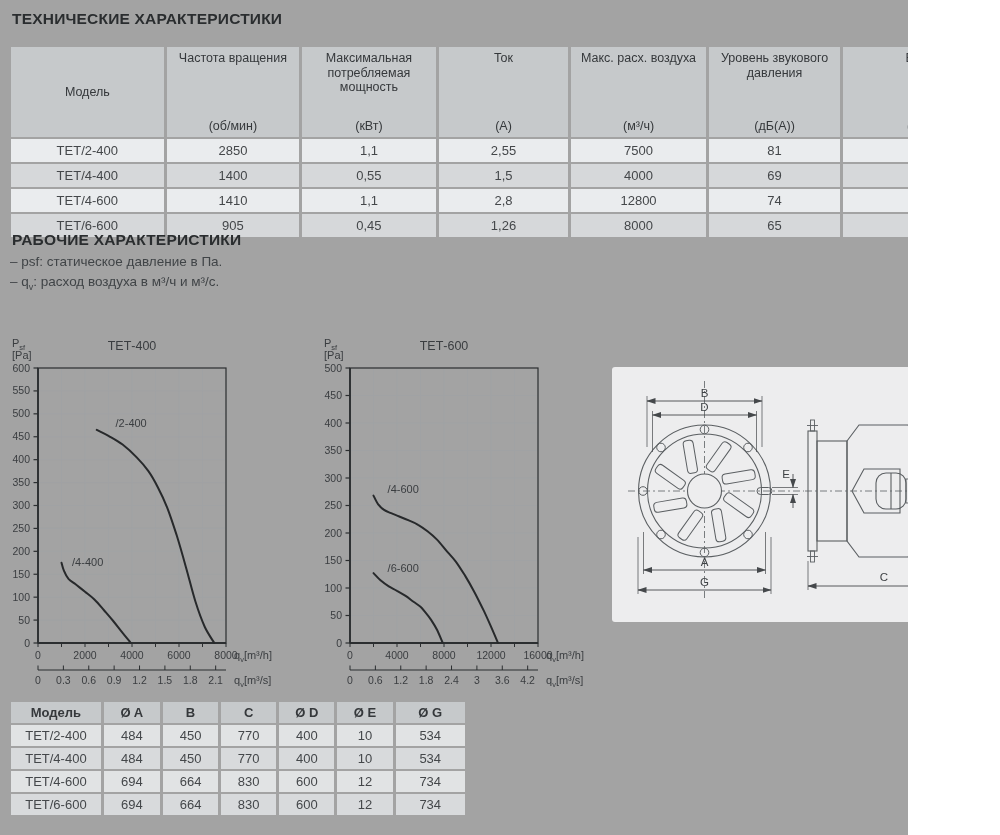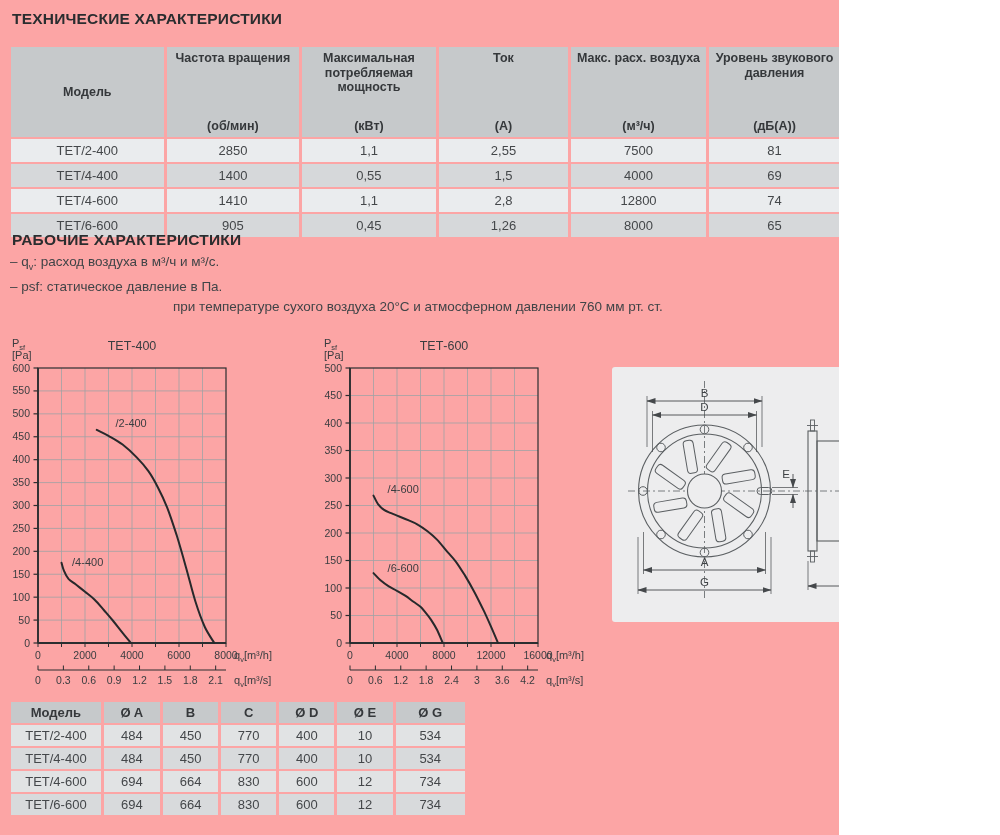--- a/index.html
+++ b/index.html
@@ -1,25 +1,25 @@
 <!DOCTYPE html>
 <html><head>
 <meta charset="utf-8">
 <style>
   html,body{margin:0;padding:0;background:#fff;}
-  .page{position:relative;width:839px;height:835px;background:#fca5a5;overflow:hidden;
+  .page{position:relative;width:908px;height:835px;background:#a3a3a3;overflow:hidden;
         font-family:"Liberation Sans",sans-serif;color:#404447;}
   h1,h2{position:absolute;margin:0;font-size:15.5px;font-weight:700;color:#2a2d2f;letter-spacing:.2px;}
   h1{left:12px;top:10px;}
   h2{left:12px;top:231px;}
 
   
   table{border-collapse:separate;border-spacing:3px 2.5px;}
   table.spec{position:absolute;left:8px;top:45px;width:984px;table-layout:fixed;}
-  table.spec th{position:relative;height:68px;background:#c6c9cb;font-size:12.5px;font-weight:700;
+  table.spec th{position:relative;height:68px;background:#c6c9cb;font-size:12.5px;font-weight:400;
         color:#35383b;vertical-align:top;padding:4px 4px 18px 4px;line-height:14.5px;}
   table.spec th .hunit{position:absolute;left:0;right:0;bottom:4px;text-align:center;}
   table.spec th.solo{vertical-align:middle;padding:4px;}
   table.spec td{height:21px;font-size:13px;text-align:center;color:#44474a;}
   table.spec tr.r-light td{background:#eaecee;}
   table.spec tr.r-dark td{background:#d6d8da;}
   td.model{text-align:left;padding-left:1px;}
 
   
   .notes{position:absolute;left:10px;top:252px;font-size:13.5px;line-height:20px;color:#404447;}
@@ -123,23 +123,22 @@
           <td>8000</td>
           <td>65</td>
           <td>80</td>
         </tr>
       </tbody>
   </table>
 
   <h2>РАБОЧИЕ ХАРАКТЕРИСТИКИ</h2>
 
   <div class="notes" id="notes">
+      <div>– psf: статическое давление в Па.</div>
       <div>– q<sub>v</sub>: расход воздуха в м³/ч и м³/с.</div>
-      <div>– psf: статическое давление в Па.</div>
-      <div><span class="c0"></span><span>при температуре сухого воздуха 20°C и атмосферном давлении 760 мм рт. ст.</span></div>
     </div>
 
   <svg class="chart" id="chart-0" viewBox="0 0 300 360">
       <line x1="61.5" y1="32" x2="61.5" y2="307" stroke="#9fa2a4" stroke-width="0.8"></line>
       <line x1="85" y1="32" x2="85" y2="307" stroke="#9fa2a4" stroke-width="0.8"></line>
       <line x1="108.5" y1="32" x2="108.5" y2="307" stroke="#9fa2a4" stroke-width="0.8"></line>
       <line x1="132" y1="32" x2="132" y2="307" stroke="#9fa2a4" stroke-width="0.8"></line>
       <line x1="155.5" y1="32" x2="155.5" y2="307" stroke="#9fa2a4" stroke-width="0.8"></line>
       <line x1="179" y1="32" x2="179" y2="307" stroke="#9fa2a4" stroke-width="0.8"></line>
       <line x1="202.5" y1="32" x2="202.5" y2="307" stroke="#9fa2a4" stroke-width="0.8"></line>

